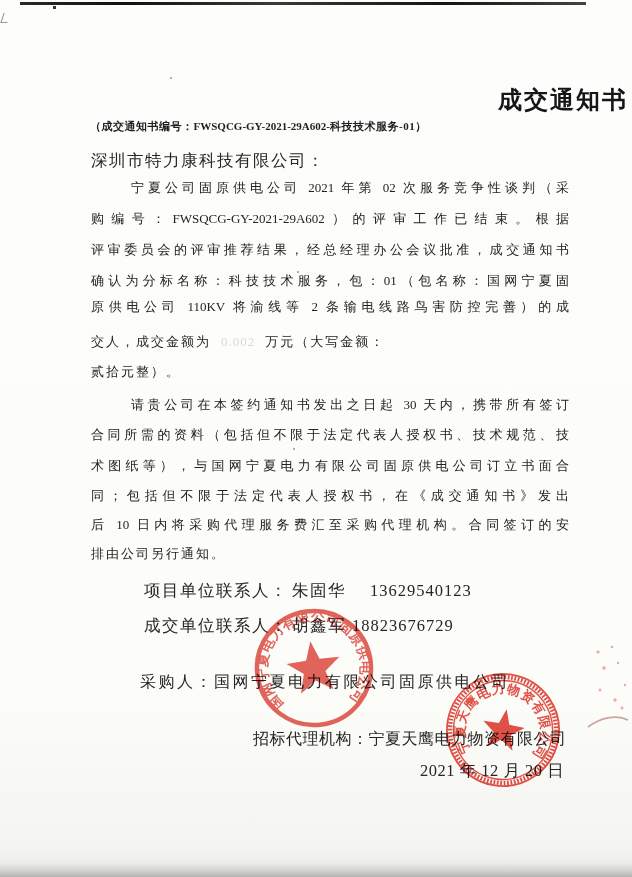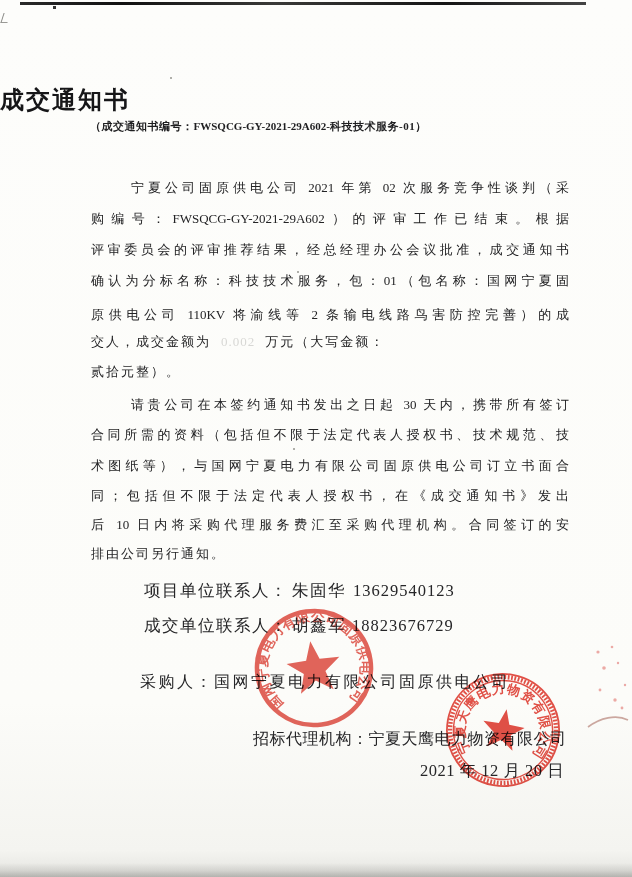--- a/index.html
+++ b/index.html
@@ -7,41 +7,41 @@
     position:relative;
     width:632px;height:877px;
     margin:0 auto;
     background:linear-gradient(180deg,#fdfdfb 0%, #fcfcf9 80%, #f4f4f0 97%, #e3e3df 100%);
     overflow:hidden;
     font-family:"Liberation Serif","DejaVu Serif",serif;
     color:#262628;
   }
   .abs{position:absolute;}
   .doc-title{
-    left:0;right:10px;top:84px;text-align:left;
+    left:0;right:4px;top:84px;text-align:right;
     font-family:Liberation Mono, monospace;
     font-weight:bold;font-size:24px;letter-spacing:2px;color:#161618;
   }
   .notice-no{
     left:90px;top:119px;font-size:11px;font-weight:bold;
     white-space:nowrap;letter-spacing:0.5px;color:#1e1e20;
   }
   .notice-no .code{font-family:"Liberation Serif","DejaVu Serif",serif;letter-spacing:0;}
   .addressee{left:91px;top:150px;font-size:16.5px;letter-spacing:1.5px;white-space:nowrap;}
   .bline{
     left:91px;width:478px;font-size:13px;line-height:22px;
     text-align:justify;text-align-last:justify;text-justify:inter-character;
     color:#232325;
   }
   .bline.indent{padding-left:40px;width:438px;}
   .bline.short{text-align:left;text-align-last:left;letter-spacing:2px;white-space:nowrap;width:auto;}
   .amount-faint{color:#b9b9b6;opacity:.55;letter-spacing:1px;margin:0 10px;}
   .contact{left:144px;font-size:16.5px;letter-spacing:1.5px;white-space:nowrap;}
   .contact .cname{margin-left:4px;margin-top:40px;}
-  .contact .cphone{margin-left:7px;letter-spacing:1px;}
+  .contact .cphone{margin-left:24px;letter-spacing:1px;}
   .purchaser{left:140px;top:672px;font-size:16px;letter-spacing:2.5px;white-space:nowrap;}
   .agency{left:253px;top:729px;font-size:16px;letter-spacing:0.5px;white-space:nowrap;}
   .dateline{left:420px;top:760px;font-size:16.5px;letter-spacing:0.5px;white-space:nowrap;}
   .scan-topline{left:20px;top:2px;width:566px;height:2.5px;
     background:linear-gradient(90deg,#2a2a2a 0%,#111 18%,#3a3a38 45%,#151515 75%,#444 100%);}
   .scan-dot1{left:53px;top:6px;width:3px;height:3px;background:#333;}
   .scan-corner{left:2px;top:13px;width:6px;height:9px;
     border-left:1.5px solid #8a8a86;border-bottom:1.5px solid #9a9a96;transform:skewX(-18deg);}
   .speck{background:#96968f;width:2px;height:2px;border-radius:1px;}
   .scan-shadow{left:0;bottom:0;width:632px;height:14px;
@@ -56,26 +56,27 @@
   <div class="abs scan-topline"></div>
   <div class="abs scan-dot1"></div>
   <div class="abs scan-corner"></div>
   <div class="abs speck" style="left:170px;top:77px"></div>
   <div class="abs speck" style="left:297px;top:271px"></div>
   <div class="abs speck" style="left:293px;top:448px"></div>
   <div class="abs scan-shadow"></div>
 
   <div class="abs doc-title">成交通知书</div>
   <div class="abs notice-no"><span>（成交通知书编号：</span><span class="code">FWSQCG-GY-2021-29A602-</span><span>科技技术服务-01）</span></div>
+  <div class="abs addressee">深圳市特力康科技有限公司：</div>
 
   <div class="abs bline indent" style="top:177px">宁夏公司固原供电公司 2021 年第 02 次服务竞争性谈判（采</div>
   <div class="abs bline" style="top:208px">购编号：FWSQCG-GY-2021-29A602）的评审工作已结束。根据</div>
   <div class="abs bline" style="top:239px">评审委员会的评审推荐结果，经总经理办公会议批准，成交通知书</div>
   <div class="abs bline" style="top:270px">确认为分标名称：科技技术服务，包：01（包名称：国网宁夏固</div>
-  <div class="abs bline" style="top:304px">原供电公司 110KV 将渝线等 2 条输电线路鸟害防控完善）的成</div>
+  <div class="abs bline" style="top:296px">原供电公司 110KV 将渝线等 2 条输电线路鸟害防控完善）的成</div>
   <div class="abs bline short" style="top:331px"><span>交人，成交金额为</span><span class="amount-faint">0.002</span><span>万元（大写金额：</span></div>
   <div class="abs bline short" style="top:361px">贰拾元整）。</div>
 
   <div class="abs bline indent" style="top:394px">请贵公司在本签约通知书发出之日起 30 天内，携带所有签订</div>
   <div class="abs bline" style="top:424px">合同所需的资料（包括但不限于法定代表人授权书、技术规范、技</div>
   <div class="abs bline" style="top:455px">术图纸等），与国网宁夏电力有限公司固原供电公司订立书面合</div>
   <div class="abs bline" style="top:485px">同；包括但不限于法定代表人授权书，在《成交通知书》发出</div>
   <div class="abs bline" style="top:514px">后 10 日内将采购代理服务费汇至采购代理机构。合同签订的安</div>
   <div class="abs bline short" style="top:543px">排由公司另行通知。</div>
 

